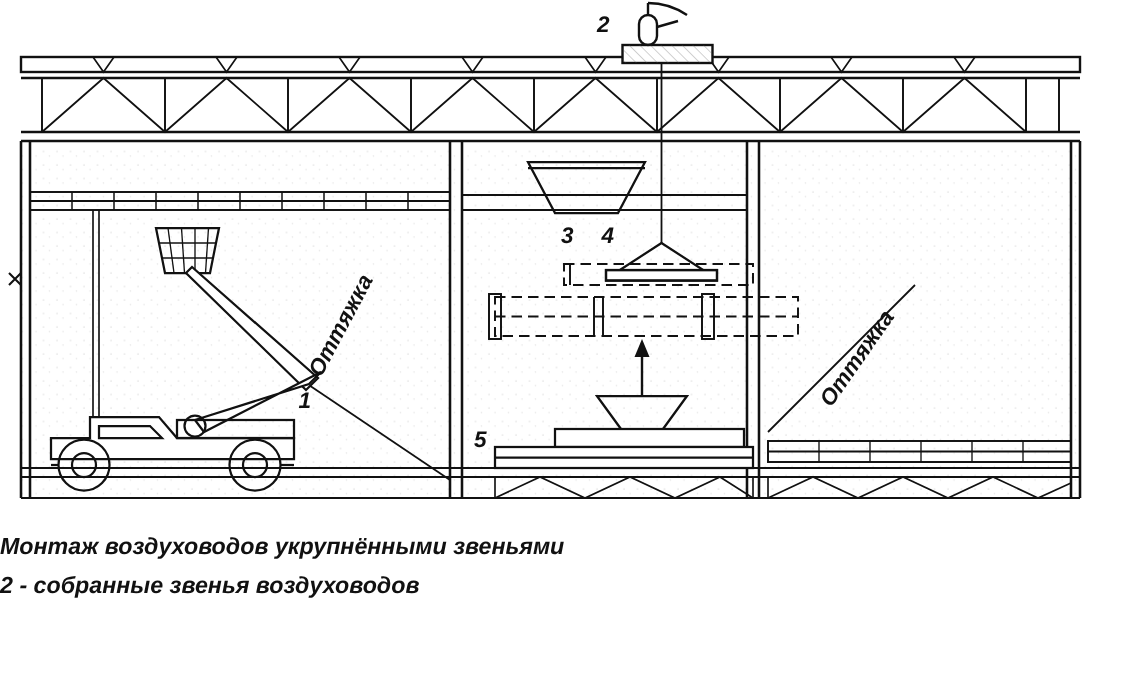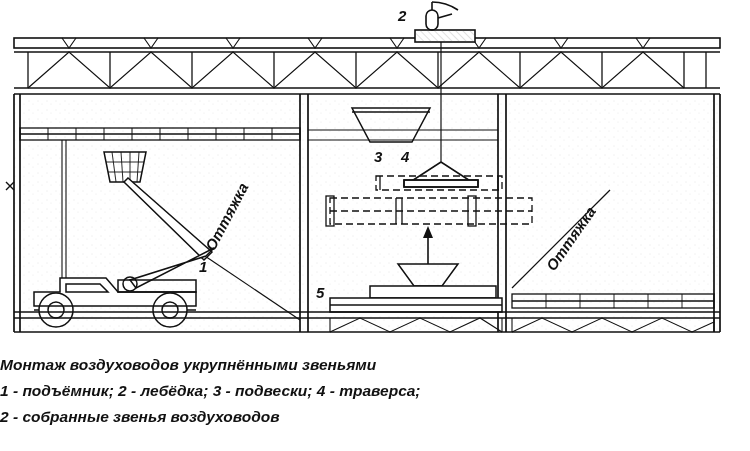--- a/index.html
+++ b/index.html
@@ -288,17 +288,16 @@
       <text class="num" x="401" y="162">4</text>
       <text class="num" x="316" y="298">5</text>
 
       <text class="guy" x="214" y="252" transform="rotate(-62 214 252)">Оттяжка</text>
       <text class="guy" x="554" y="272" transform="rotate(-55 554 272)">Оттяжка</text>
     </svg>
   </div>
 
   <div id="caption">
     <div class="cap-line">Монтаж воздуховодов укрупнёнными звеньями</div>
-    <div class="cap-line">1 - подъёмник; 2 - лебёдка; 3 - подвески; 4 - траверса;</div>
     <div class="cap-line">2 - собранные звенья воздуховодов</div>
   </div>
 
 </div>
 
 </body></html>

